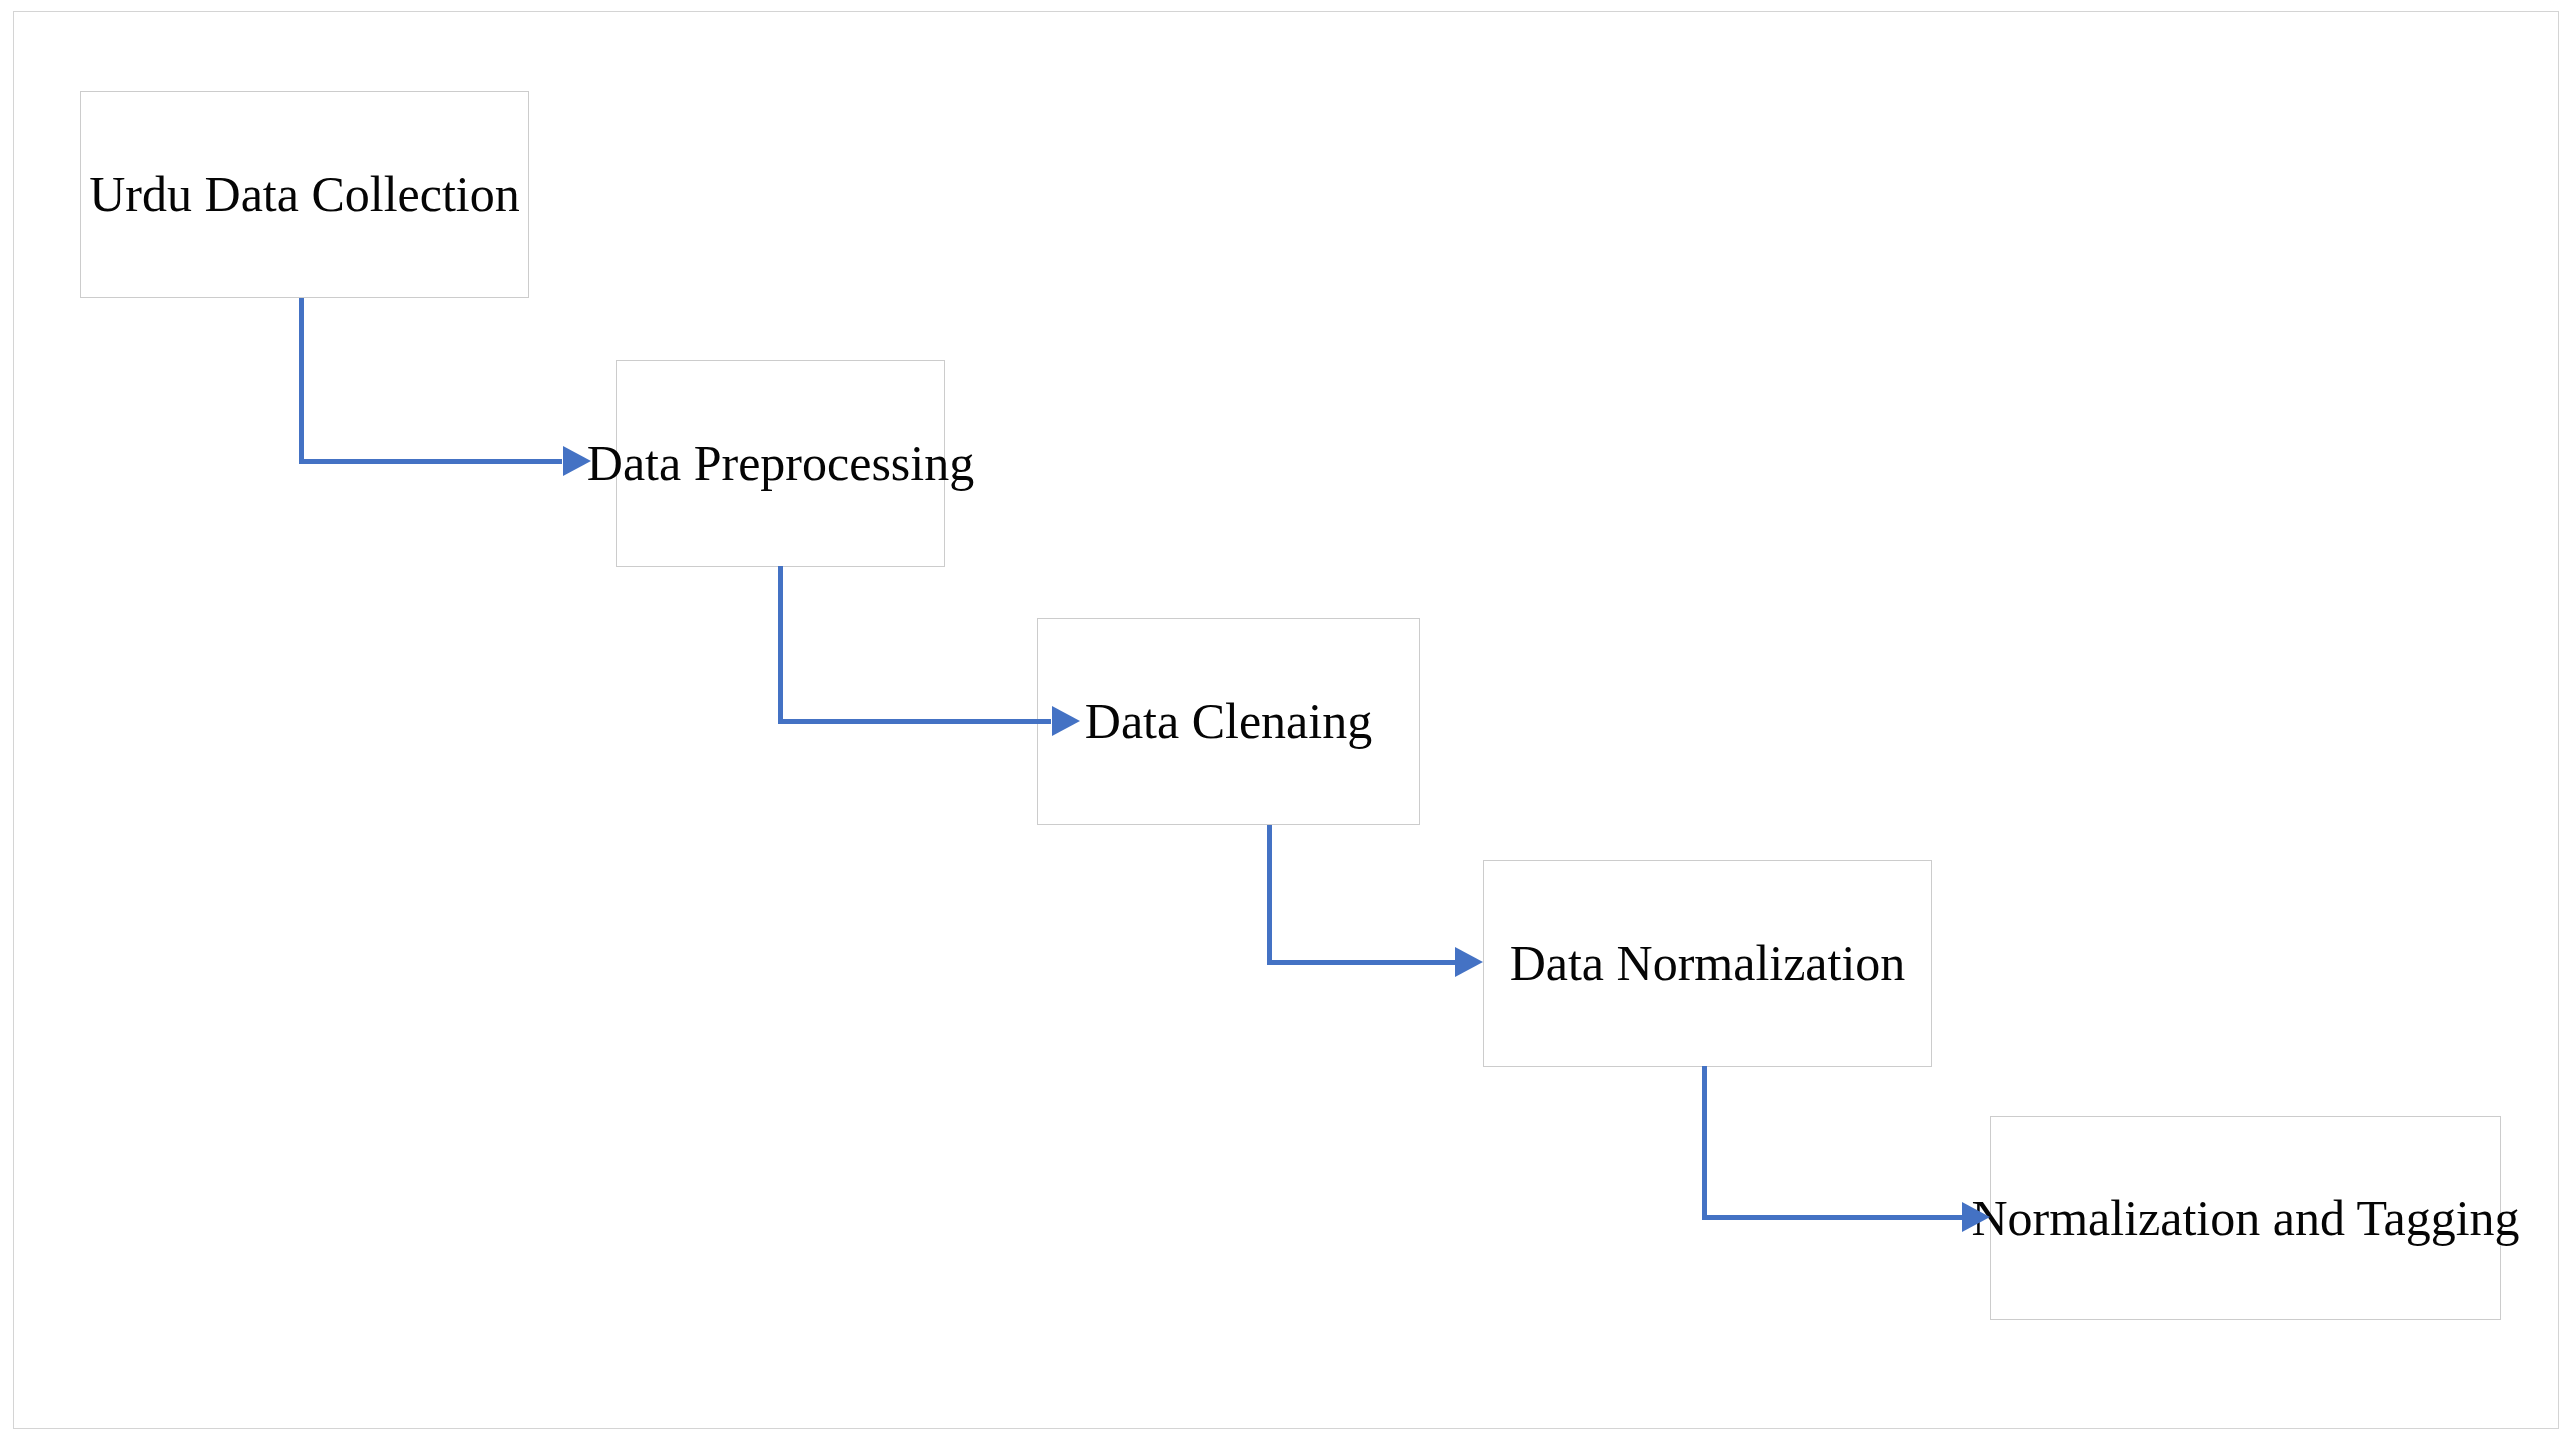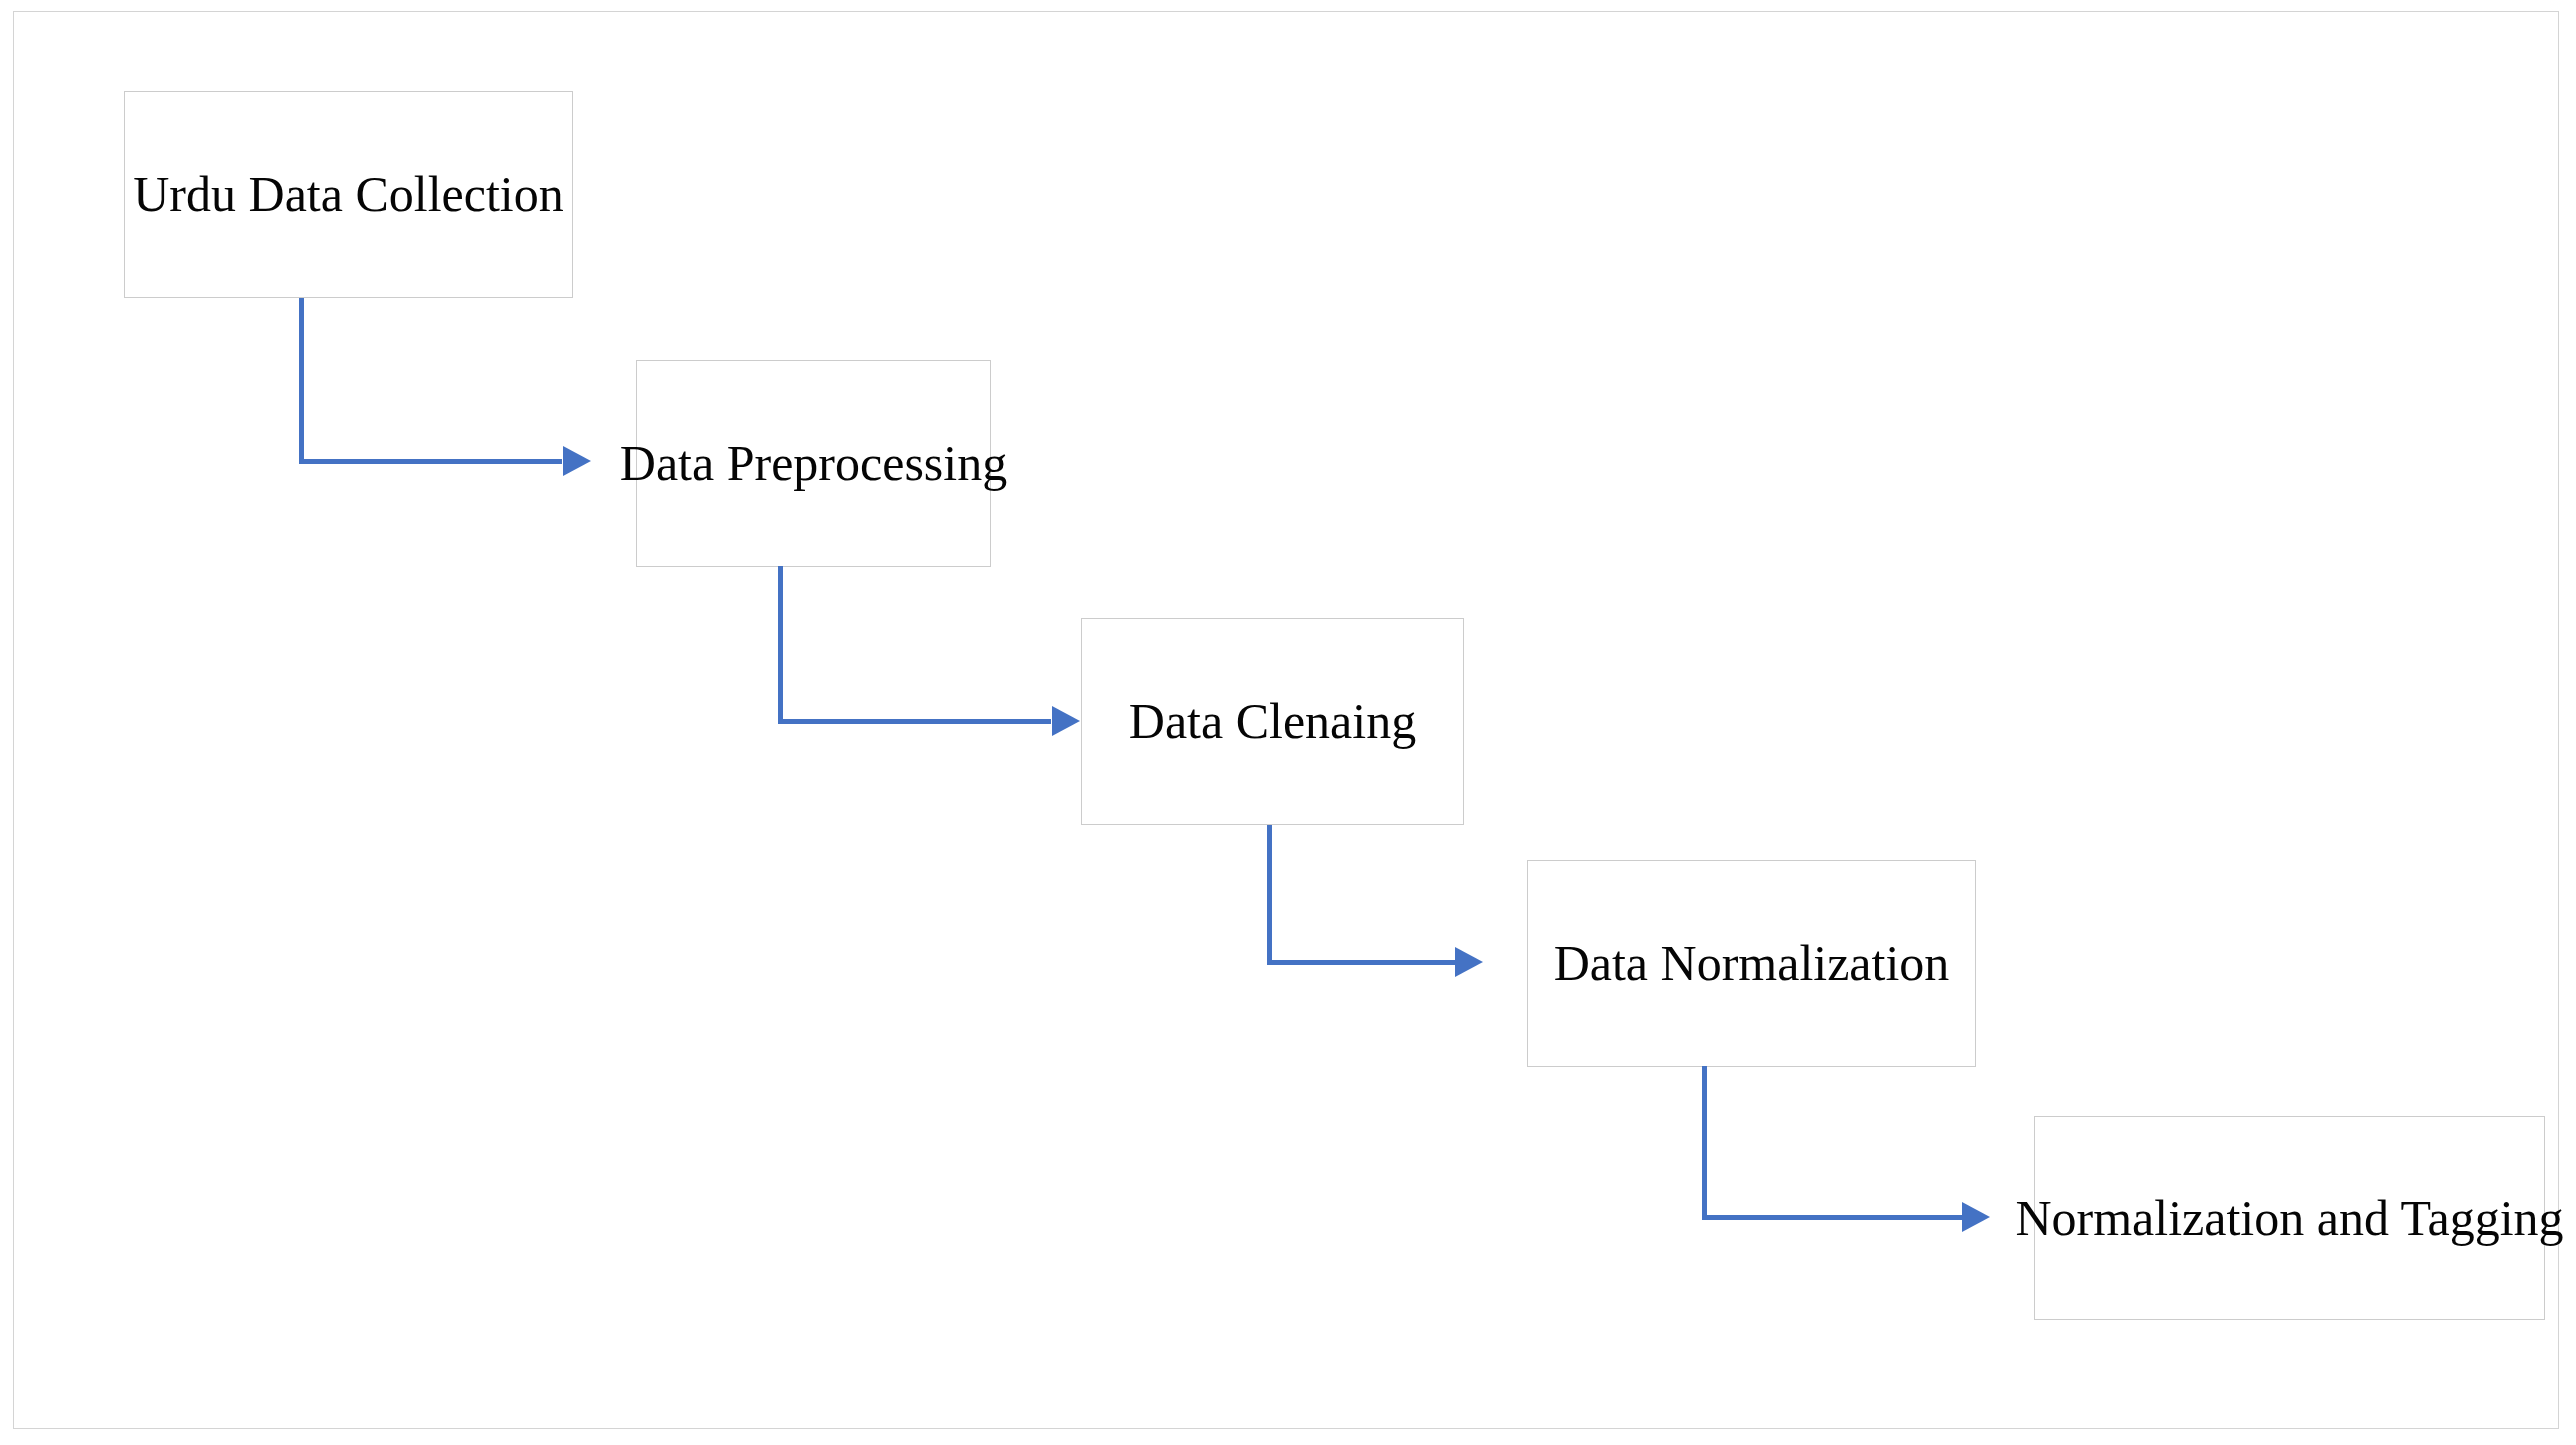--- a/index.html
+++ b/index.html
@@ -29,30 +29,29 @@
   
   .node {
     position: absolute;
     box-sizing: border-box;
     background: #ffffff;
     border: 1.5px solid var(--node-border, #cccccc);
     display: flex;
     align-items: center;
     justify-content: center;
     text-align: right;
-    margin-left: 44px;
   }
   .node-label {
     color: #050505;
     font-size: 50px;
     line-height: 1.1;
     white-space: nowrap;
   }
   .node1 { left: 80px;  top: 91px;  width: 449px; height: 207px; }
-  .node2 { left: 592px;  top: 360px;  width: 355px; height: 207px; }
+  .node2 { left: 616px;  top: 360px;  width: 329px; height: 207px; }
   .node3 { left: 1037px; top: 618px;  width: 383px; height: 207px; }
   .node4 { left: 1483px; top: 860px; width: 449px; height: 207px; }
   .node5 { left: 1990px; top: 1116px; width: 511px; height: 204px; }
 
   
   .seg {
     position: absolute;
     background: var(--accent, #4472c4);
   }
   .head {

